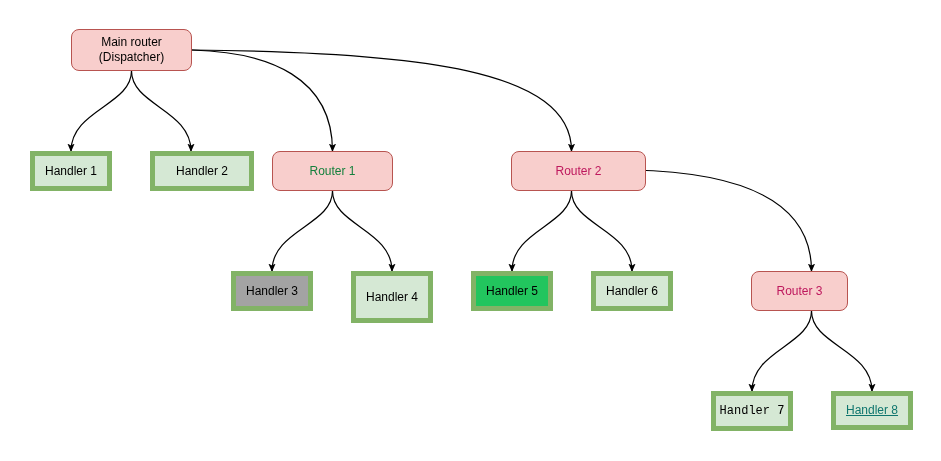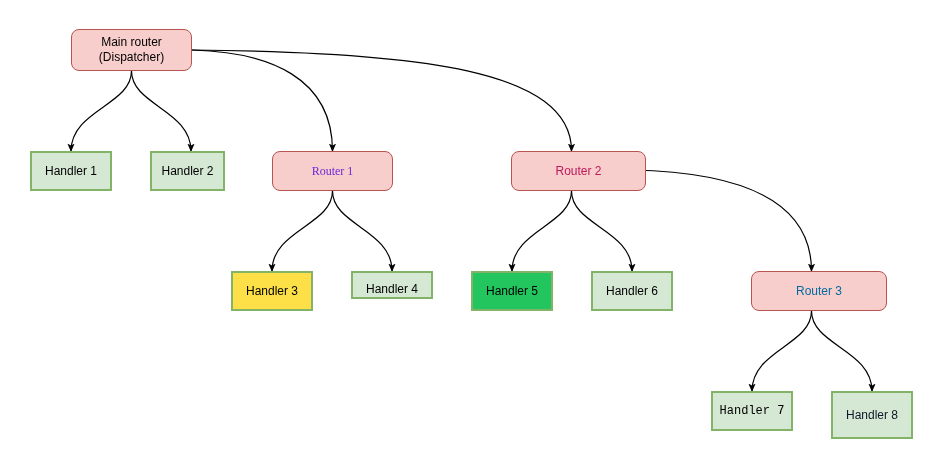--- a/index.html
+++ b/index.html
@@ -37,21 +37,21 @@
     color: #000000;
     white-space: pre-line;
   }
   .node-router {
     background: #f8cecc;
     border: 1px solid #b85450;
     border-radius: 8px;
   }
   .node-handler {
     background: #d5e8d4;
-    border: 2px solid #b91c1c;
+    border: 5px solid #b91c1c;
     border-radius: 0px;
   }
 </style>
 </head>
 <body>
 
 <div id="diagram-canvas" style="width: 941px; height: 461px; background: rgb(255, 255, 255);">
 
   <svg id="edge-layer" viewBox="0 0 941 461" xmlns="http://www.w3.org/2000/svg" width="941" height="461">
     <defs>
@@ -71,25 +71,25 @@
         <path d="M 632 170 C 730 172 811.5 195 811.5 271" fill="none" stroke="#000000" stroke-width="1.2" marker-end="url(#arrowhead)"></path>
         <path d="M 811.5 311 C 811.5 345 752 350 752 391" fill="none" stroke="#000000" stroke-width="1.2" marker-end="url(#arrowhead)"></path>
         <path d="M 811.5 311 C 811.5 345 872 350 872 391" fill="none" stroke="#000000" stroke-width="1.2" marker-end="url(#arrowhead)"></path>
       </g>
   </svg>
 
   <div id="nodes-group">
       <div class="node node-router" style="left: 71px; top: 29px; width: 121px; height: 42px; background: rgb(248, 206, 204); border-color: rgb(184, 84, 80); color: rgb(0, 0, 0);"><span>Main router
 (Dispatcher)</span></div>
       <div class="node node-handler" style="left: 30px; top: 151px; width: 82px; height: 40px; background: rgb(213, 232, 212); border-color: rgb(130, 179, 102); color: rgb(0, 0, 0);"><span>Handler 1</span></div>
-      <div class="node node-handler" style="left: 150px; top: 151px; width: 75px; height: 40px; background: rgb(213, 232, 212); border-color: rgb(130, 179, 102); color: rgb(0, 0, 0);"><span>Handler 2</span></div>
-      <div class="node node-router" style="left: 272px; top: 151px; width: 121px; height: 40px; background: rgb(248, 206, 204); border-color: rgb(184, 84, 80); color: #6d28d9; font-family: Liberation Serif, serif;"><span>Router 1</span></div>
+      <div class="node node-handler" style="left: 150px; top: 151px; width: 104px; height: 40px; background: rgb(213, 232, 212); border-color: rgb(130, 179, 102); color: rgb(0, 0, 0);"><span>Handler 2</span></div>
+      <div class="node node-router" style="left: 272px; top: 151px; width: 121px; height: 40px; background: rgb(248, 206, 204); border-color: rgb(184, 84, 80); color: #15803d;"><span>Router 1</span></div>
       <div class="node node-router" style="left: 511px; top: 151px; width: 135px; height: 40px; background: rgb(248, 206, 204); border-color: rgb(184, 84, 80); color: #be185d;"><span>Router 2</span></div>
-      <div class="node node-handler" style="left: 231px; top: 271px; width: 82px; height: 40px; background: #fde047; border-color: rgb(130, 179, 102); color: rgb(0, 0, 0);"><span>Handler 3</span></div>
-      <div class="node node-handler" style="left: 351px; top: 271px; width: 82px; height: 28px; background: rgb(213, 232, 212); border-color: rgb(130, 179, 102); color: rgb(0, 0, 0); align-items: flex-end;"><span>Handler 4</span></div>
+      <div class="node node-handler" style="left: 231px; top: 271px; width: 82px; height: 40px; background: #a3a3a3; border-color: rgb(130, 179, 102); color: rgb(0, 0, 0);"><span>Handler 3</span></div>
+      <div class="node node-handler" style="left: 351px; top: 271px; width: 82px; height: 52px; background: rgb(213, 232, 212); border-color: rgb(130, 179, 102); color: rgb(0, 0, 0);"><span>Handler 4</span></div>
       <div class="node node-handler" style="left: 471px; top: 271px; width: 82px; height: 40px; background: #22c55e; border-color: rgb(130, 179, 102); color: rgb(0, 0, 0);"><span>Handler 5</span></div>
       <div class="node node-handler" style="left: 591px; top: 271px; width: 82px; height: 40px; background: rgb(213, 232, 212); border-color: rgb(130, 179, 102); color: rgb(0, 0, 0);"><span>Handler 6</span></div>
-      <div class="node node-router" style="left: 751px; top: 271px; width: 136px; height: 40px; background: rgb(248, 206, 204); border-color: rgb(184, 84, 80); color: #0369a1;"><span>Router 3</span></div>
+      <div class="node node-router" style="left: 751px; top: 271px; width: 97px; height: 40px; background: rgb(248, 206, 204); border-color: rgb(184, 84, 80); color: #be185d;"><span>Router 3</span></div>
       <div class="node node-handler" style="left: 711px; top: 391px; width: 82px; height: 40px; background: rgb(213, 232, 212); border-color: rgb(130, 179, 102); color: rgb(0, 0, 0); font-family: Liberation Mono, monospace;"><span>Handler 7</span></div>
-      <div class="node node-handler" style="left: 831px; top: 391px; width: 82px; height: 48px; background: rgb(213, 232, 212); border-color: rgb(130, 179, 102); color: #0f172a;"><span>Handler 8</span></div>
+      <div class="node node-handler" style="left: 831px; top: 391px; width: 82px; height: 39px; background: rgb(213, 232, 212); border-color: rgb(130, 179, 102); color: #0f766e; text-decoration: underline;"><span>Handler 8</span></div>
     </div>
 
 </div>
 
 </body></html>

